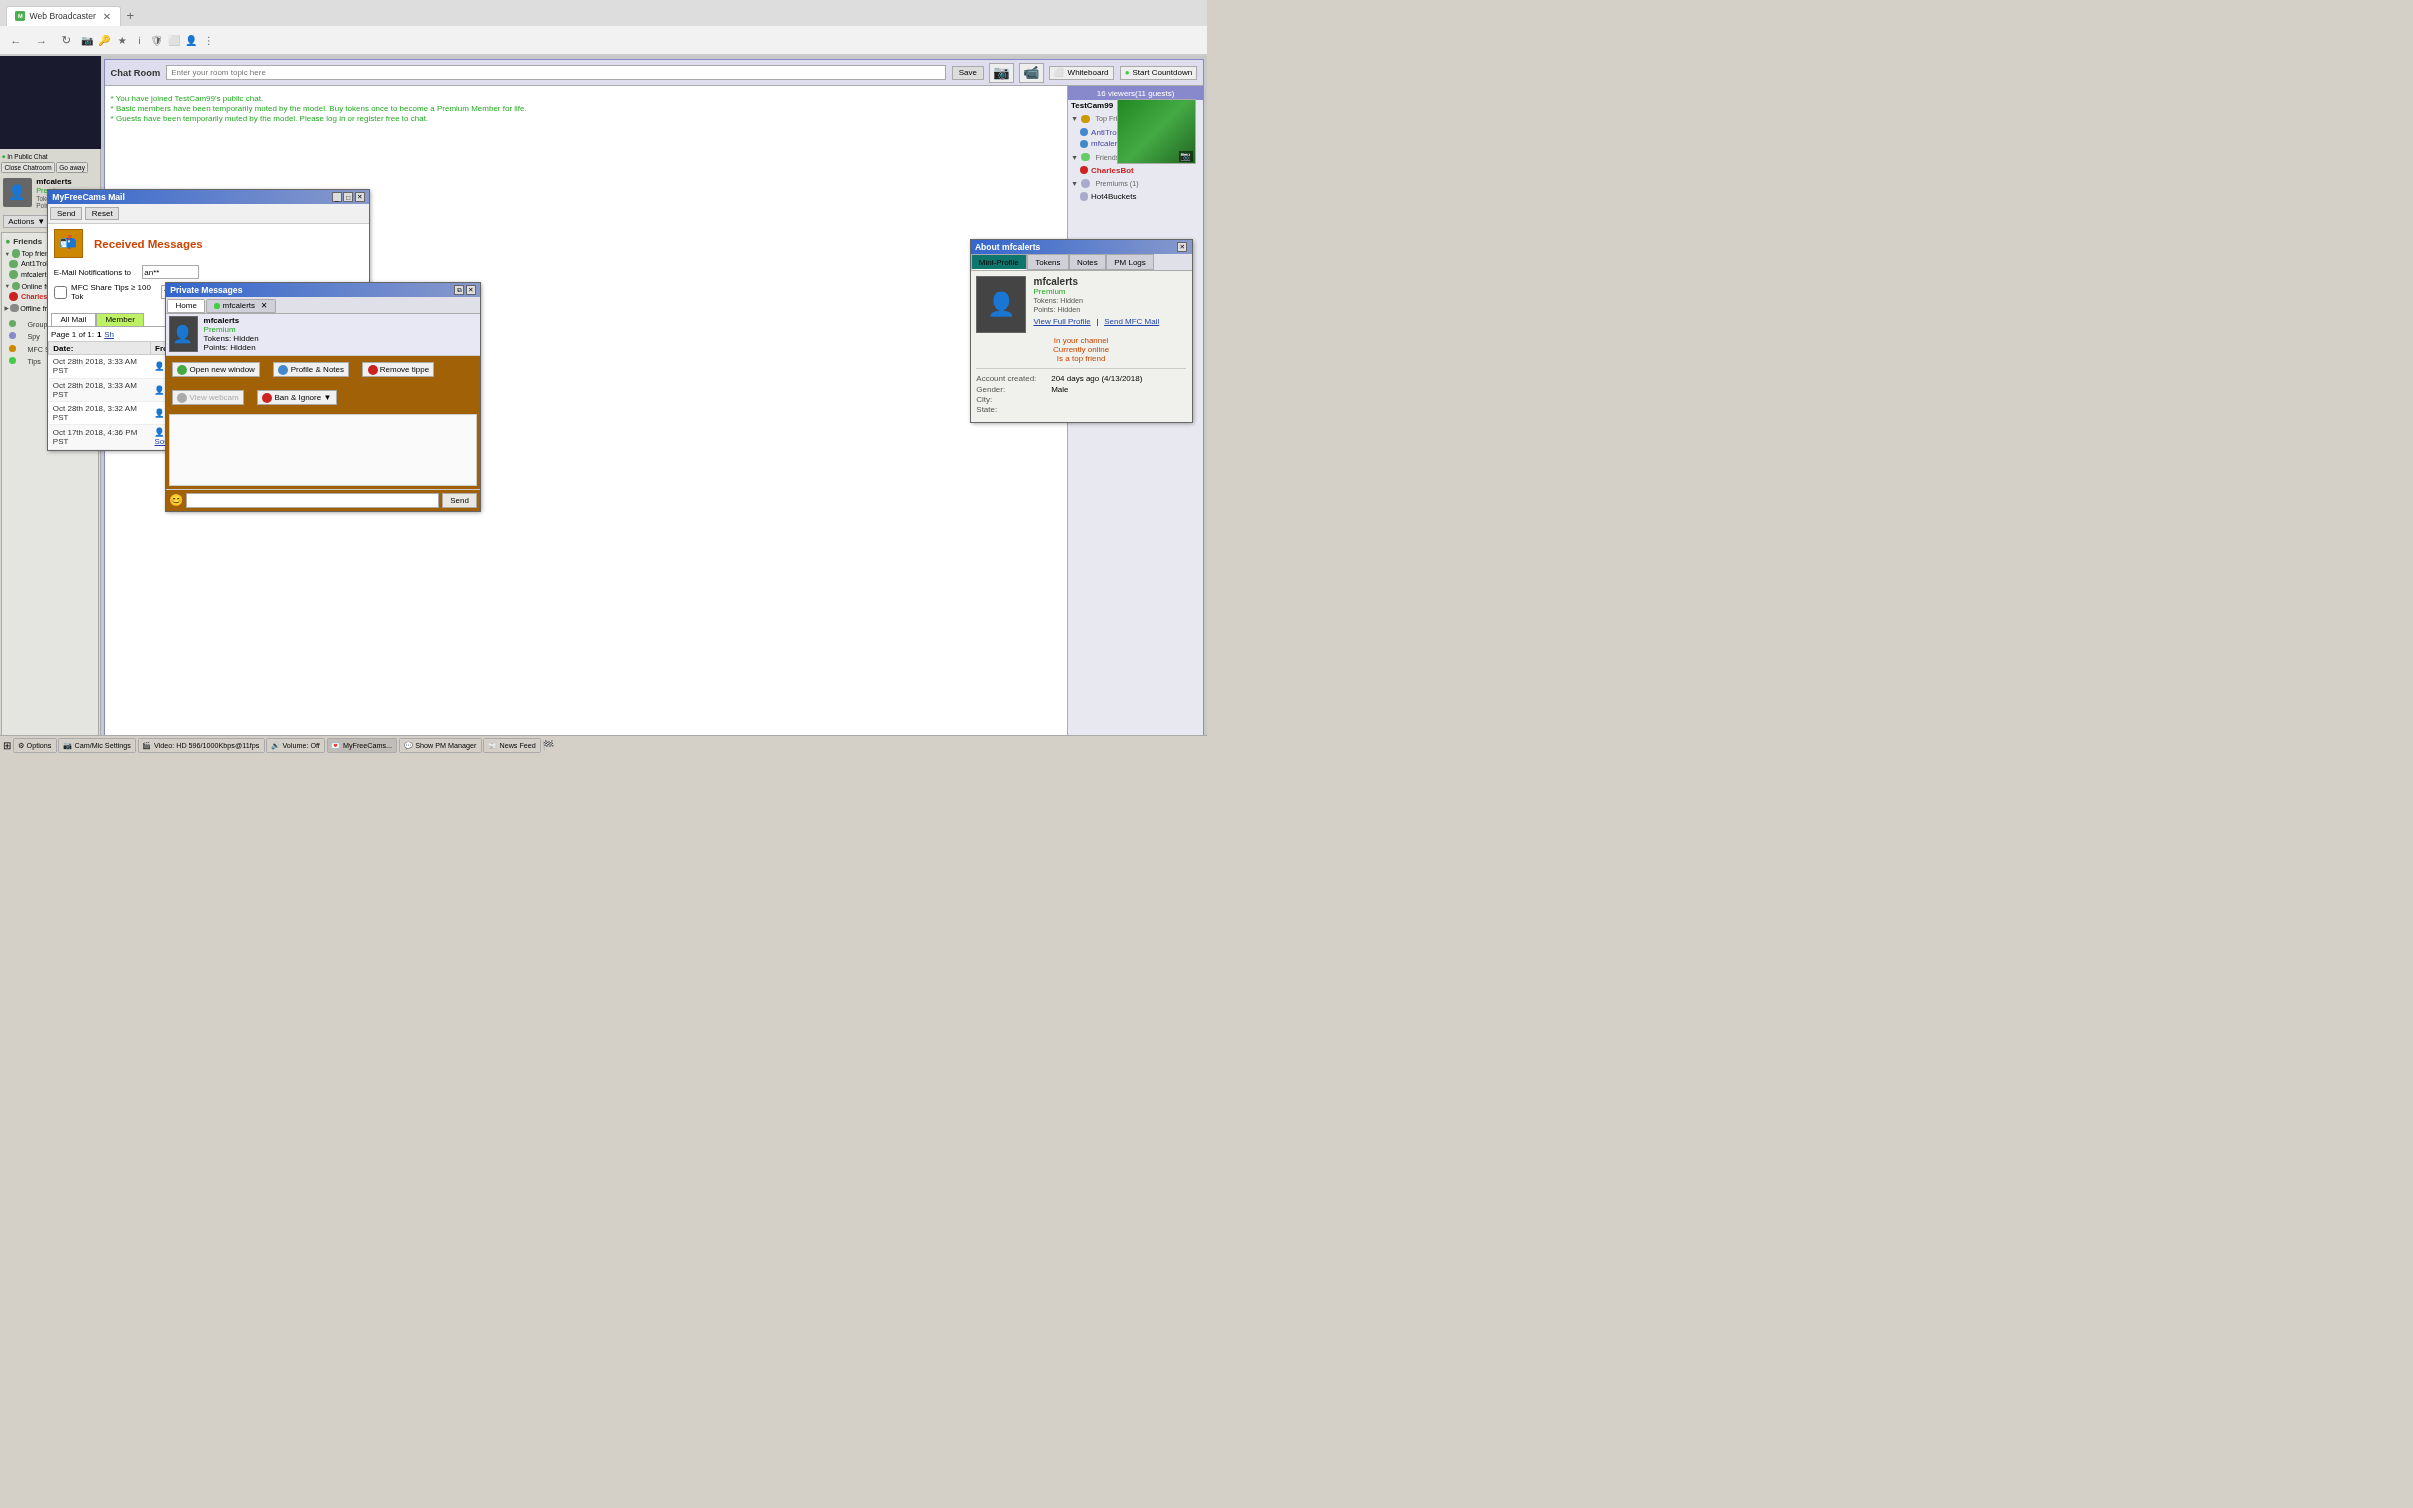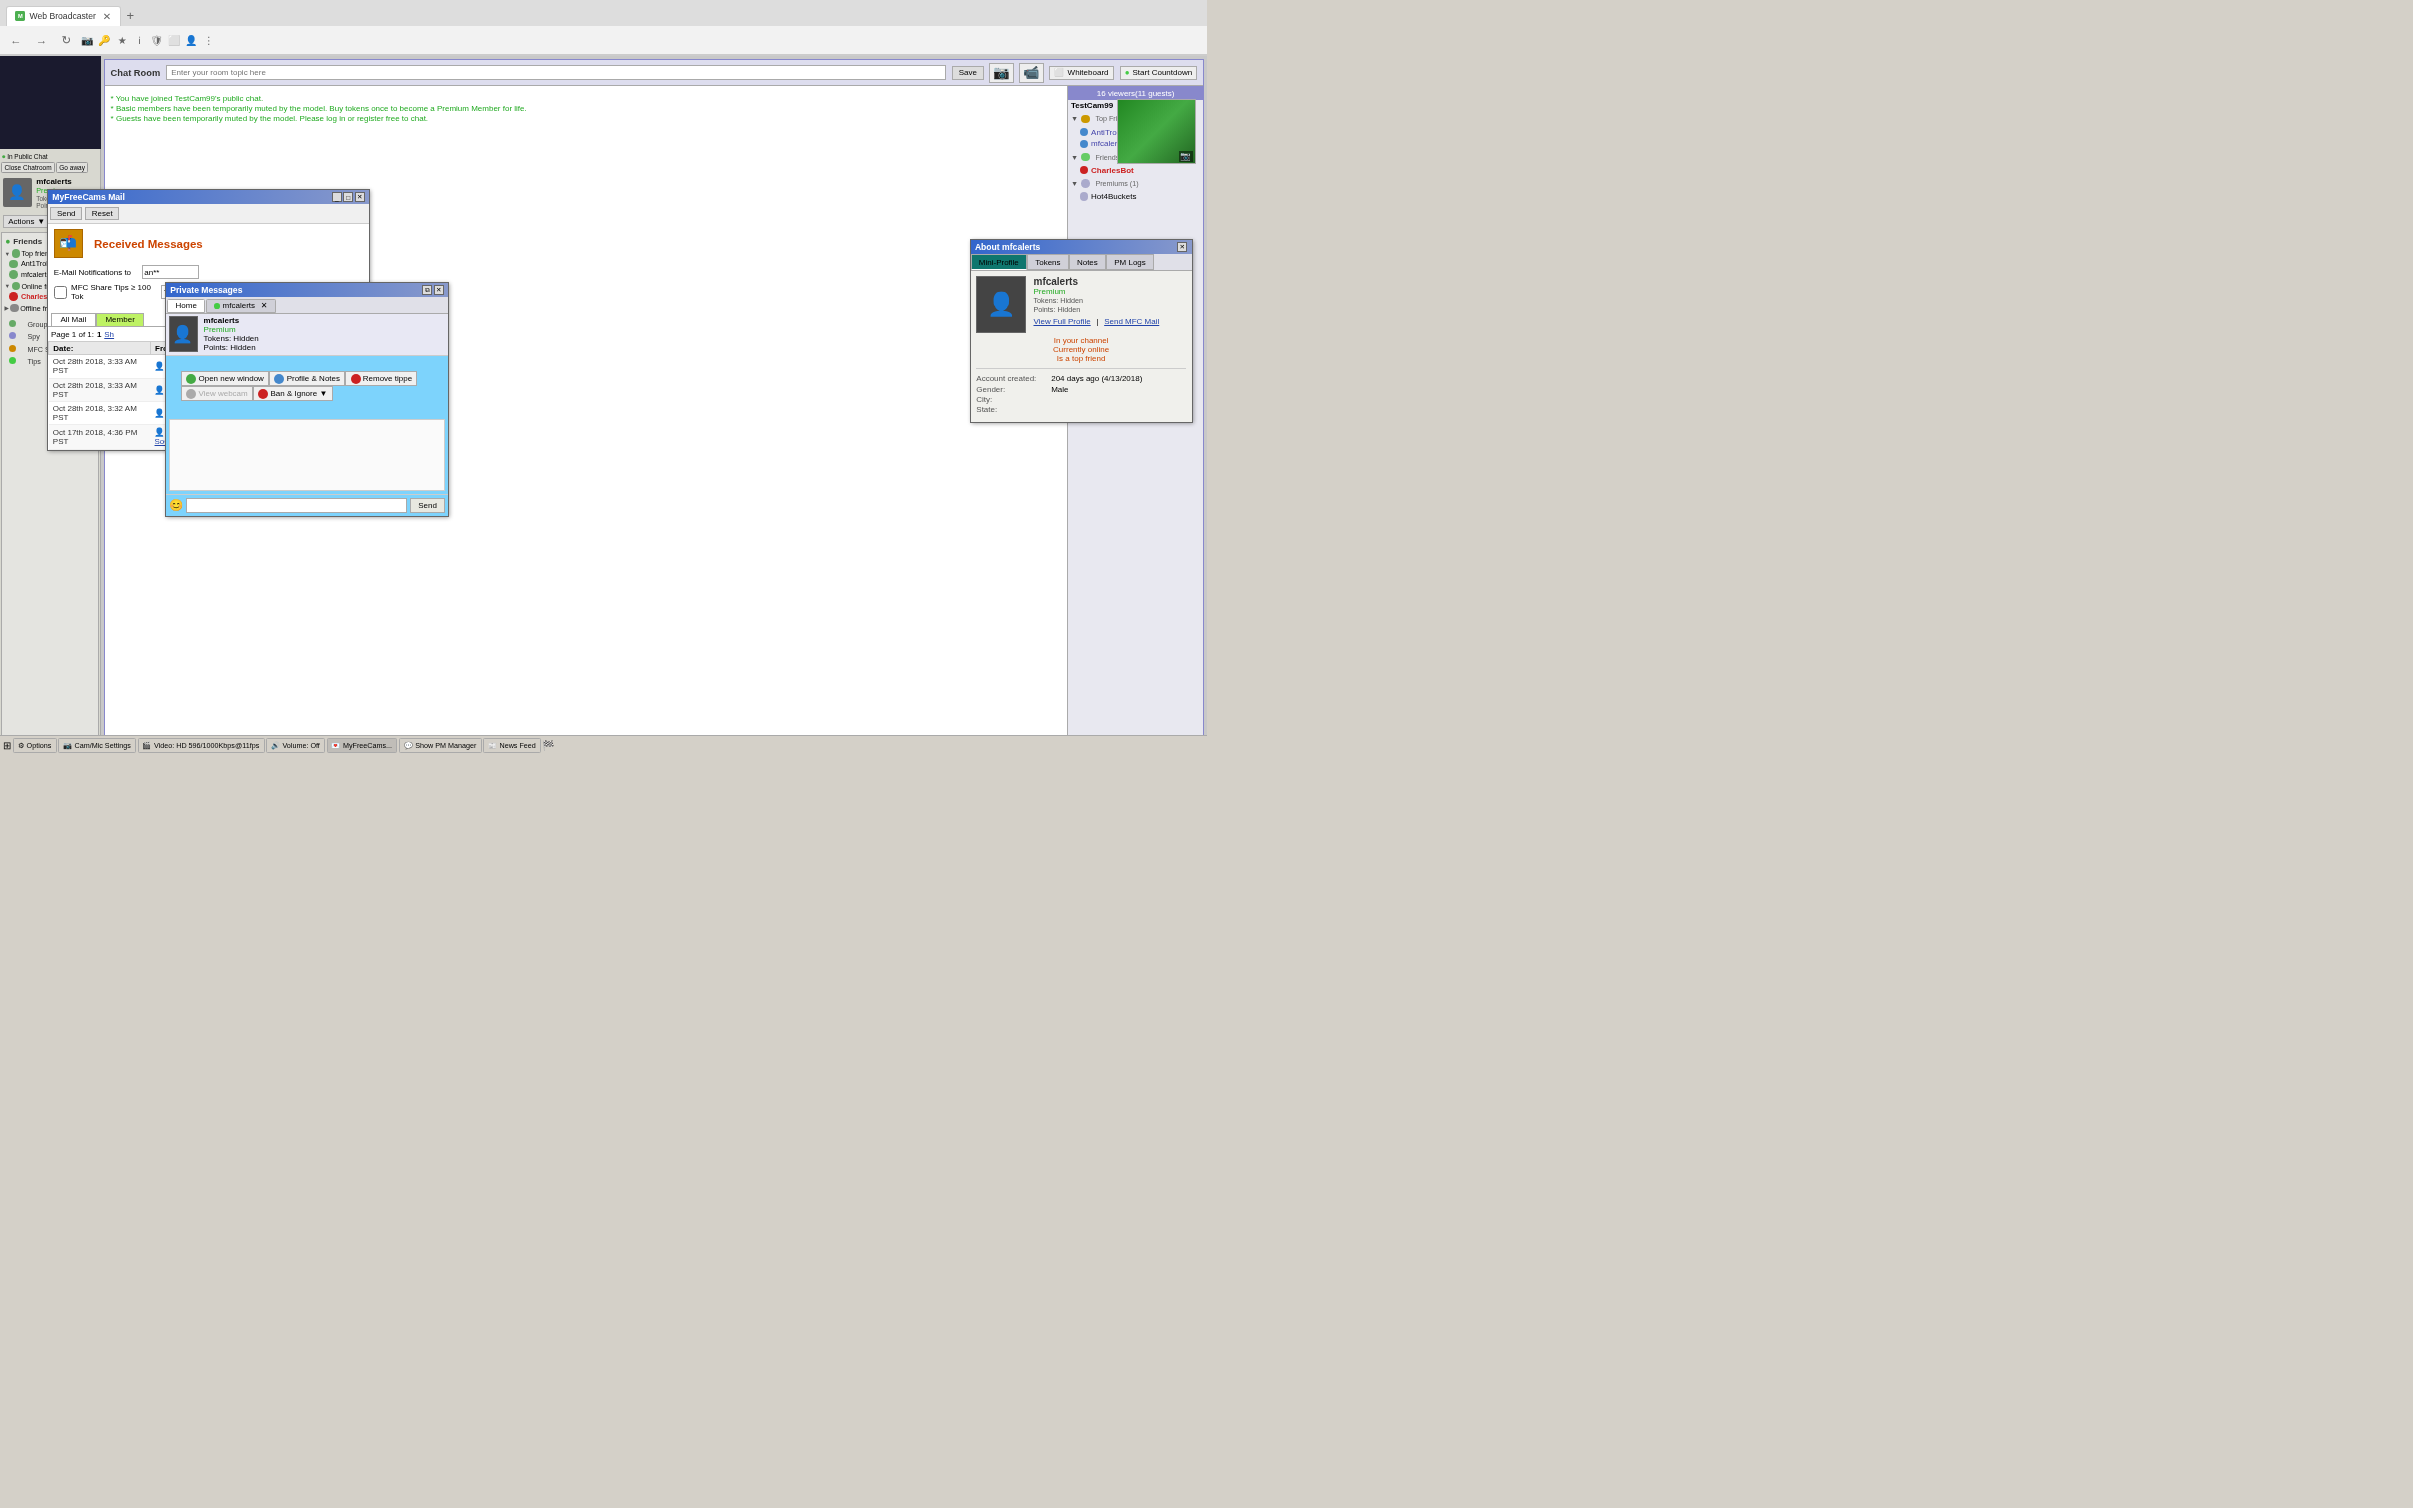--- a/index.html
+++ b/index.html
@@ -98,28 +98,28 @@
     .mail-table th { background: #e8e8e8; border: 0.7px solid #ccc; padding: 1.4px 4.3px; text-align: left; }
     .mail-table td { border-bottom: 0.7px solid #eee; padding: 2.2px 4.3px; }
     .mail-table tr:nth-child(even) { background: #f8f8f8; }
     .mail-table tr:nth-child(odd) { background: white; }
     .mail-link { color: #2244aa; text-decoration: underline; cursor: pointer; }
     .date-col { color: #333; }
     .from-icon { color: #44aa44; font-size: 8.6px; }
     .from-red { color: #cc2222; font-size: 8.6px; }
 
     
-    .pm-window { position: absolute; left: 165px; top: 226px; width: 284px; background: #7dd3fc; border: 1.4px solid #666; box-shadow: 1.4px 1.4px 4.3px rgba(0,0,0,0.4); z-index: 20; }
+    .pm-window { position: absolute; left: 165px; top: 226px; width: 316px; background: #a16207; border: 1.4px solid #666; box-shadow: 1.4px 1.4px 4.3px rgba(0,0,0,0.4); z-index: 20; }
     .pm-tabs { display: flex; background: #e0e0e8; border-bottom: 0.7px solid #aaa; padding: 1.4px 1.4px 0; gap: 0.7px; }
     .pm-tab { padding: 1.4px 7.2px; font-size: 8px; border: 0.7px solid #aaa; background: #d0d0d8; cursor: pointer; border-radius: 1.4px 1.4px 0 0; }
     .pm-tab.active { background: white; }
     .pm-user-row { display: flex; align-items: center; padding: 2.9px; background: #e8e8f4; border-bottom: 0.7px solid #ccc; gap: 5.7px; }
     .pm-avatar { width: 29px; height: 36px; background: #444; border: 0.7px solid #666; }
     .pm-user-info { font-size: 8px; }
-    .pm-actions { display: flex; flex-wrap: wrap; gap: 0; padding: 15px; font-size: 8px; }
+    .pm-actions { display: flex; flex-wrap: wrap; gap: 13px; padding: 6px; font-size: 8px; }
     .pm-action-btn { display: flex; align-items: center; gap: 2.2px; background: #f0f0f0; border: 0.7px solid #aaa; padding: 1.4px 4.3px; cursor: pointer; font-size: 8px; }
     .pm-action-icon { width: 10px; height: 10px; border-radius: 50%; display: inline-block; }
     .pm-action-icon.green { background: #44aa44; }
     .pm-action-icon.blue { background: #4488cc; }
     .pm-action-icon.red { background: #cc2222; }
     .pm-chat-area { height: 72px; border: 0.7px solid #ccc; margin: 2.9px; background: #fafafa; }
     .pm-input-row { display: flex; align-items: center; padding: 2.9px; gap: 2.9px; border-top: 0.7px solid #ccc; }
     .pm-input { flex: 1; border: 0.7px solid #aaa; padding: 2.2px; font-size: 8px; }
     .pm-send-btn { background: #e8e8e0; border: 0.7px solid #aaa; padding: 2.2px 7.2px; font-size: 8px; cursor: pointer; }
     .emoji-btn { background: none; border: none; font-size: 11.5px; cursor: pointer; }

